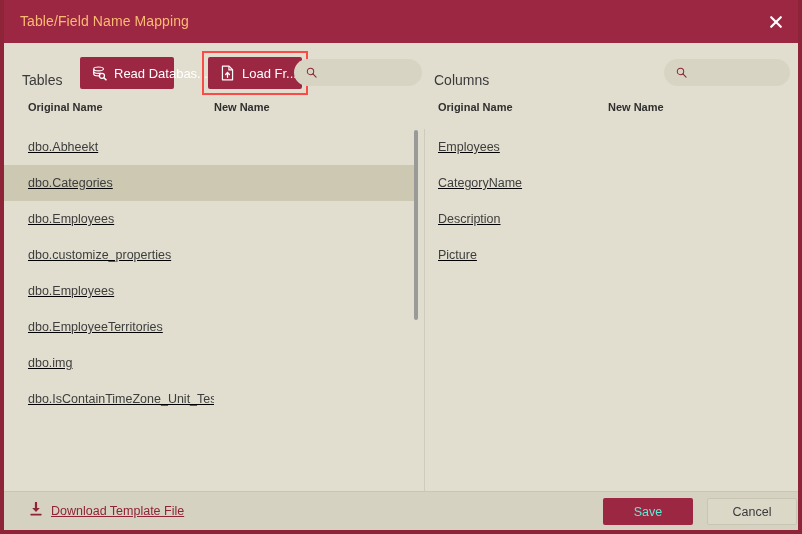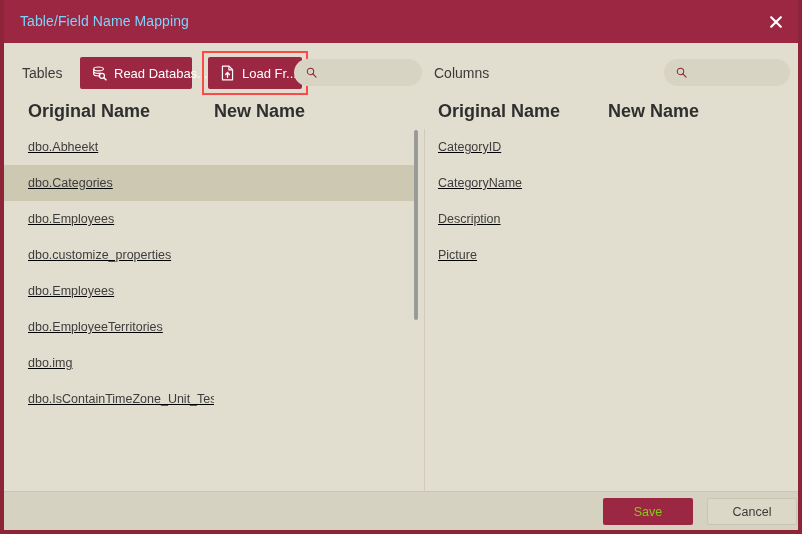--- a/index.html
+++ b/index.html
@@ -34,21 +34,21 @@
     width: 802px;
     height: 43px;
     background: #9b2743;
     box-sizing: border-box;
   }
   .titlebar-text {
     position: absolute;
     left: 20px;
     top: 13px;
     font-size: 14px;
-    color: #7dd3fc;
+    color: #fdba74;
     letter-spacing: 0.1px;
     white-space: nowrap;
   }
   .close-btn {
     position: absolute;
     right: 14px;
     top: 10px;
     width: 24px;
     height: 24px;
     display: flex;
@@ -72,21 +72,21 @@
   .panel-head {
     position: absolute;
     top: 14px;
     height: 32px;
   }
   .left-head  { left: 18px;  width: 396px; }
   .right-head { left: 430px; width: 356px; }
 
   .panel-label {
     position: absolute;
-    top: 8px;
+    top: 15px;
     left: 0;
     font-size: 14px;
     color: #3a3a3a;
     white-space: nowrap;
   }
 
   .tb-btn {
     position: absolute;
     top: 0;
     height: 32px;
@@ -98,21 +98,21 @@
     font-size: 13px;
     display: flex;
     align-items: center;
     gap: 7px;
     padding: 0 12px;
     cursor: pointer;
     white-space: nowrap;
     box-sizing: border-box;
   }
   .tb-btn .tb-ico { display: flex; align-items: center; }
-  #btn-read { left: 58px; width: 112px; }
+  #btn-read { left: 58px; width: 94px; }
   #btn-load { left: 186px; width: 94px; }
 
   .focus-ring {
     position: absolute;
     left: 180px;
     top: -6px;
     width: 106px;
     height: 44px;
     border: 2px solid #fb4b48;
     box-sizing: border-box;
@@ -143,21 +143,21 @@
     color: #3a3a3a;
     width: 92px;
     margin-left: 6px;
     padding: 0;
   }
 
   
   .col-head {
     position: absolute;
     top: 58px;
-    font-size: 18px;
+    font-size: 11px;
     font-weight: bold;
     color: #2f2f2f;
     white-space: nowrap;
   }
   .lh-orig { left: 24px; }
   .lh-new  { left: 210px; }
   .rh-orig { left: 434px; }
   .rh-new  { left: 604px; }
 
   
@@ -256,21 +256,21 @@
     font-family: "Liberation Sans", sans-serif;
     font-size: 12.5px;
     cursor: pointer;
     box-sizing: border-box;
   }
   #btn-save {
     left: 599px;
     width: 90px;
     background: #9b2743;
     border: none;
-    color: #84cc16;
+    color: #5eead4;
   }
   #btn-cancel {
     left: 703px;
     width: 90px;
     background: #dcd8c8;
     border: 1px solid #c9c5b4;
     color: #3a3a3a;
   }
 </style>
 </head>
@@ -384,38 +384,48 @@
       </div>
 
     <div class="vscroll">
       <div class="thumb"></div>
     </div>
 
     <div class="divider"></div>
 
     <div class="list list-columns" id="columns-list">
         <div class="row">
-          <div class="orig">CategoryID</div>
+          <div class="orig">Employees</div>
           <div class="newcell"></div>
         </div>
         <div class="row">
           <div class="orig">CategoryName</div>
           <div class="newcell"></div>
         </div>
         <div class="row">
           <div class="orig">Description</div>
           <div class="newcell"></div>
         </div>
         <div class="row">
           <div class="orig">Picture</div>
           <div class="newcell"></div>
         </div>
       </div>
 
   </div>
 
   <div class="footer">
+    <div class="dl-link">
+      <span>
+        <svg width="12" height="14" viewBox="0 0 12 14" aria-hidden="true">
+          <path d="M6 0.8 V8.0" stroke="#8e2437" stroke-width="2.2" stroke-linecap="round"></path>
+          <path d="M2.2 6.0 L6 9.9 L9.8 6.0 Z" fill="#8e2437"></path>
+          <path d="M1.2 12.6 H10.8" stroke="#8e2437" stroke-width="1.8" stroke-linecap="round"></path>
+        </svg>
+      </span>
+      <span class="dl-text">Download Template File</span>
+    </div>
 
     <button class="ft-btn" id="btn-save">Save</button>
     <button class="ft-btn" id="btn-cancel">Cancel</button>
   </div>
 
 </div>
 
 </body></html>

